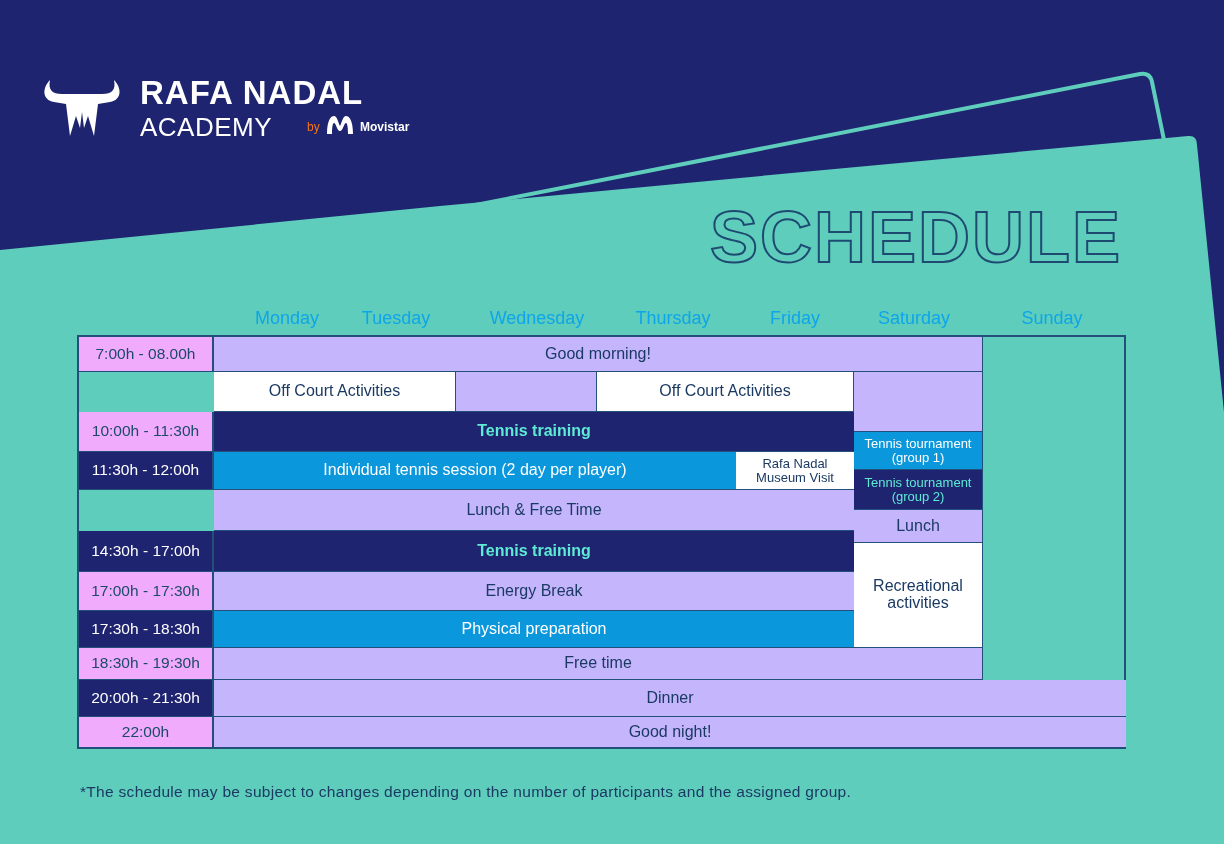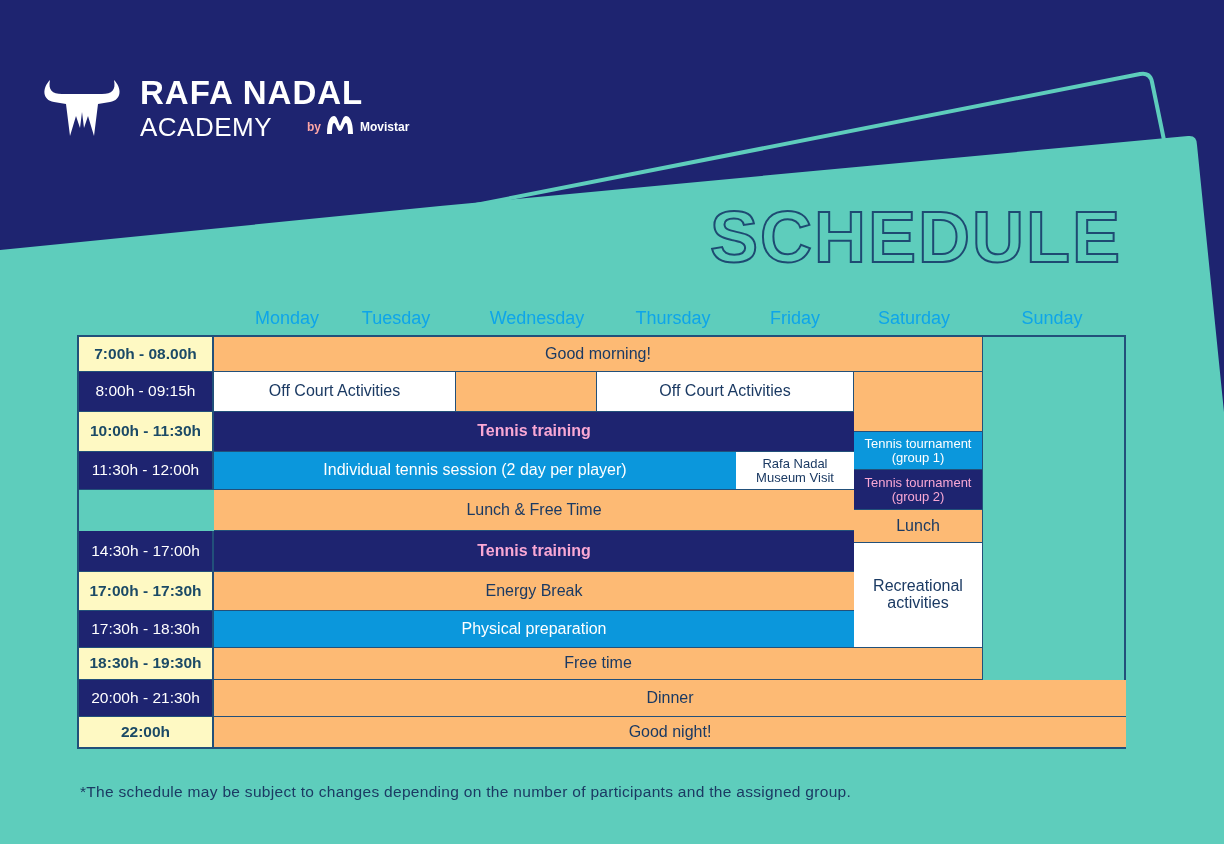--- a/index.html
+++ b/index.html
@@ -1,35 +1,35 @@
 <!DOCTYPE html>
 <html><head>
 <meta charset="utf-8">
 <style>
   html,body{margin:0;padding:0;}
   body{width:1224px;height:844px;position:relative;overflow:hidden;background:#1e2470;font-family:"Liberation Sans",sans-serif;}
   .bg-svg{position:absolute;left:0;top:0;width:1224px;height:844px;}
   .logo{position:absolute;left:40px;top:76px;width:380px;height:70px;}
   .brand1{position:absolute;left:100px;top:-2px;color:#fff;font-size:33px;font-weight:bold;letter-spacing:1px;white-space:nowrap;}
   .brand2{position:absolute;left:100px;top:36px;color:#fff;font-size:26px;letter-spacing:0.5px;white-space:nowrap;}
-  .by{position:absolute;left:267px;top:44px;color:#fca5a5;font-size:12px;font-weight:bold;}
+  .by{position:absolute;left:267px;top:44px;color:#f97316;font-size:12px;font-weight:normal;}
   .mov-icon{position:absolute;left:285px;top:38px;}
   .mov{position:absolute;left:320px;top:44px;color:#fff;font-size:12px;font-weight:bold;}
   .title{position:absolute;left:710px;top:196px;font-size:72px;font-weight:bold;color:transparent;-webkit-text-stroke:2px #1e4a72;letter-spacing:2px;white-space:nowrap;}
   .days{position:absolute;top:308px;height:22px;}
   .day{position:absolute;top:0;color:#0ea5e9;font-size:18px;white-space:nowrap;transform:translateX(-50%);}
   .table{position:absolute;left:77px;top:335px;width:1049px;height:414px;border:2px solid #22507a;box-sizing:border-box;}
   .cell{position:absolute;box-sizing:border-box;display:flex;align-items:center;justify-content:center;text-align:center;font-size:16px;color:#1b3a63;border-bottom:1.5px solid #22507a;line-height:1.05;}
   .time{left:0;width:135px;border-right:2px solid #22507a;font-size:15.5px;}
   .time.dark{background:#1e2470;color:#fff;}
-  .time.light{background:#fef9c3;color:#1b4a66;font-weight:bold;}
-  .navy{background:#1e2470;color:#f9a8d4;}
+  .time.light{background:#f0abfc;color:#1b4a66;}
+  .navy{background:#1e2470;color:#5eead4;}
   .blue{background:#0b97dc;color:#fff;text-align:center;}
   .white{background:#ffffff;color:#1b3a63;}
-  .teal{background:#fdba74;}
+  .teal{background:#c4b5fd;}
   .sm{font-size:13px;}
   .note{position:absolute;left:80px;top:783px;font-size:15.5px;color:#1b3a63;white-space:nowrap;letter-spacing:0.3px;}
 </style>
 </head>
 <body>
 
 <svg class="bg-svg" viewBox="0 0 1224 844">
   <rect x="0" y="0" width="1224" height="844" fill="#1e2470"></rect>
   <path d="M 450 210 L 1140 74 Q 1150 72 1152 82 L 1164 140" fill="none" stroke="#5ecdbc" stroke-width="4" stroke-linejoin="round"></path>
   <path d="M 0 250 L 440 206 L 1188 136 Q 1197 135 1197 145 L 1224 412 L 1224 844 L 0 844 Z" fill="#5ecdbc"></path>
@@ -56,21 +56,20 @@
   <div class="day" style="left:537px">Wednesday</div>
   <div class="day" style="left:673px">Thursday</div>
   <div class="day" style="left:795px">Friday</div>
   <div class="day" style="left:914px">Saturday</div>
   <div class="day" style="left:1052px">Sunday</div>
 </div>
 
 <div class="table">
 
   <div class="cell time light" style="top:0;height:35px">7:00h - 08.00h</div>
-  <div class="cell time dark" style="top:35px;height:40px">8:00h - 09:15h</div>
   <div class="cell time light" style="top:75px;height:40px">10:00h - 11:30h</div>
   <div class="cell time dark" style="top:115px;height:38px">11:30h - 12:00h</div>
   <div class="cell time dark" style="top:194px;height:41px">14:30h - 17:00h</div>
   <div class="cell time light" style="top:235px;height:39px">17:00h - 17:30h</div>
   <div class="cell time dark" style="top:274px;height:37px">17:30h - 18:30h</div>
   <div class="cell time light" style="top:311px;height:32px">18:30h - 19:30h</div>
   <div class="cell time dark" style="top:343px;height:37px">20:00h - 21:30h</div>
   <div class="cell time light" style="top:380px;height:30px;border-bottom:none">22:00h</div>
 
   <div class="cell teal" style="left:135px;top:0;width:769px;height:35px;border-right:1.5px solid #22507a">Good morning!</div>

